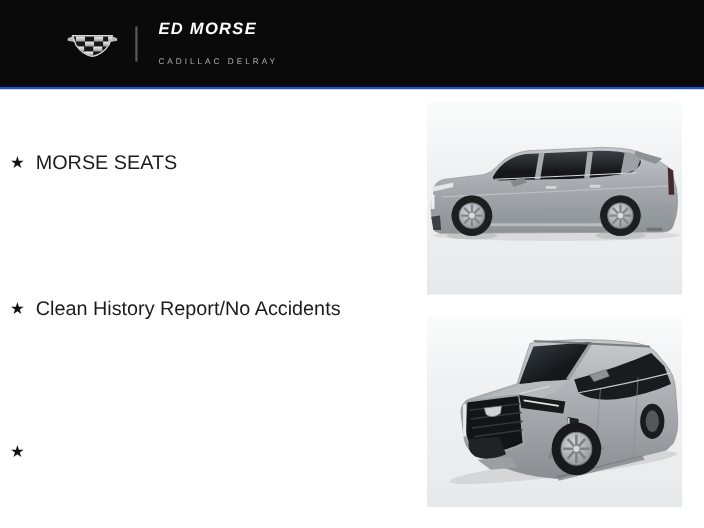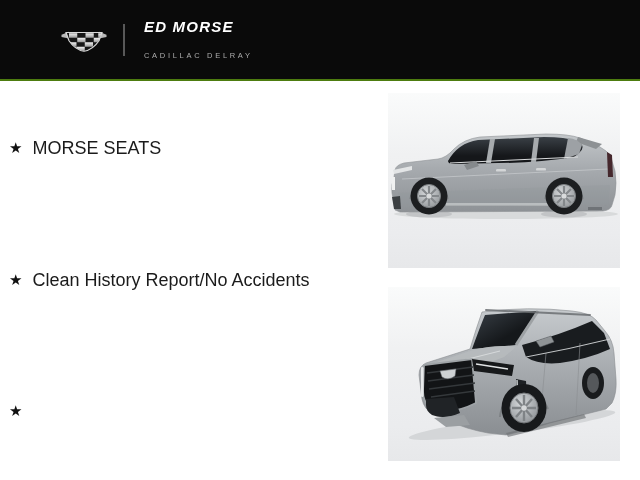--- a/index.html
+++ b/index.html
@@ -1,21 +1,21 @@
 <!DOCTYPE html>
 <html><head>
 <meta charset="utf-8">
 <style>
   html,body{margin:0;padding:0;background:#ffffff;}
   .page{position:relative;width:640px;height:480px;background:#ffffff;overflow:hidden;
         font-family:"Liberation Sans",sans-serif;}
 
   
   .header{position:absolute;top:0;left:0;width:640px;height:81px;background:#0a0a0a;
-          border-bottom:2px solid #4d7c0f;display:flex;align-items:center;box-sizing:border-box;}
+          border-bottom:2px solid #1d4ed8;display:flex;align-items:center;box-sizing:border-box;}
   .brand{display:flex;align-items:center;margin-left:60px;}
   .crest{width:48px;height:28px;display:block;}
   .brand-divider{width:2px;height:32px;background:#585858;margin:0 19px 0 15px;}
   .brand-text{display:flex;flex-direction:column;}
   .brand-name{color:#ffffff;font-size:15px;font-weight:800;font-style:italic;letter-spacing:1.2px;line-height:16px;}
   .brand-sub{color:#adadad;font-size:7.5px;letter-spacing:2.7px;margin-top:16px;line-height:9px;}
   .page-title{position:absolute;left:320px;width:304px;top:0;height:79px;display:flex;
               align-items:center;justify-content:center;color:#fdfdfd;font-size:18px;font-weight:400;}
 
   

